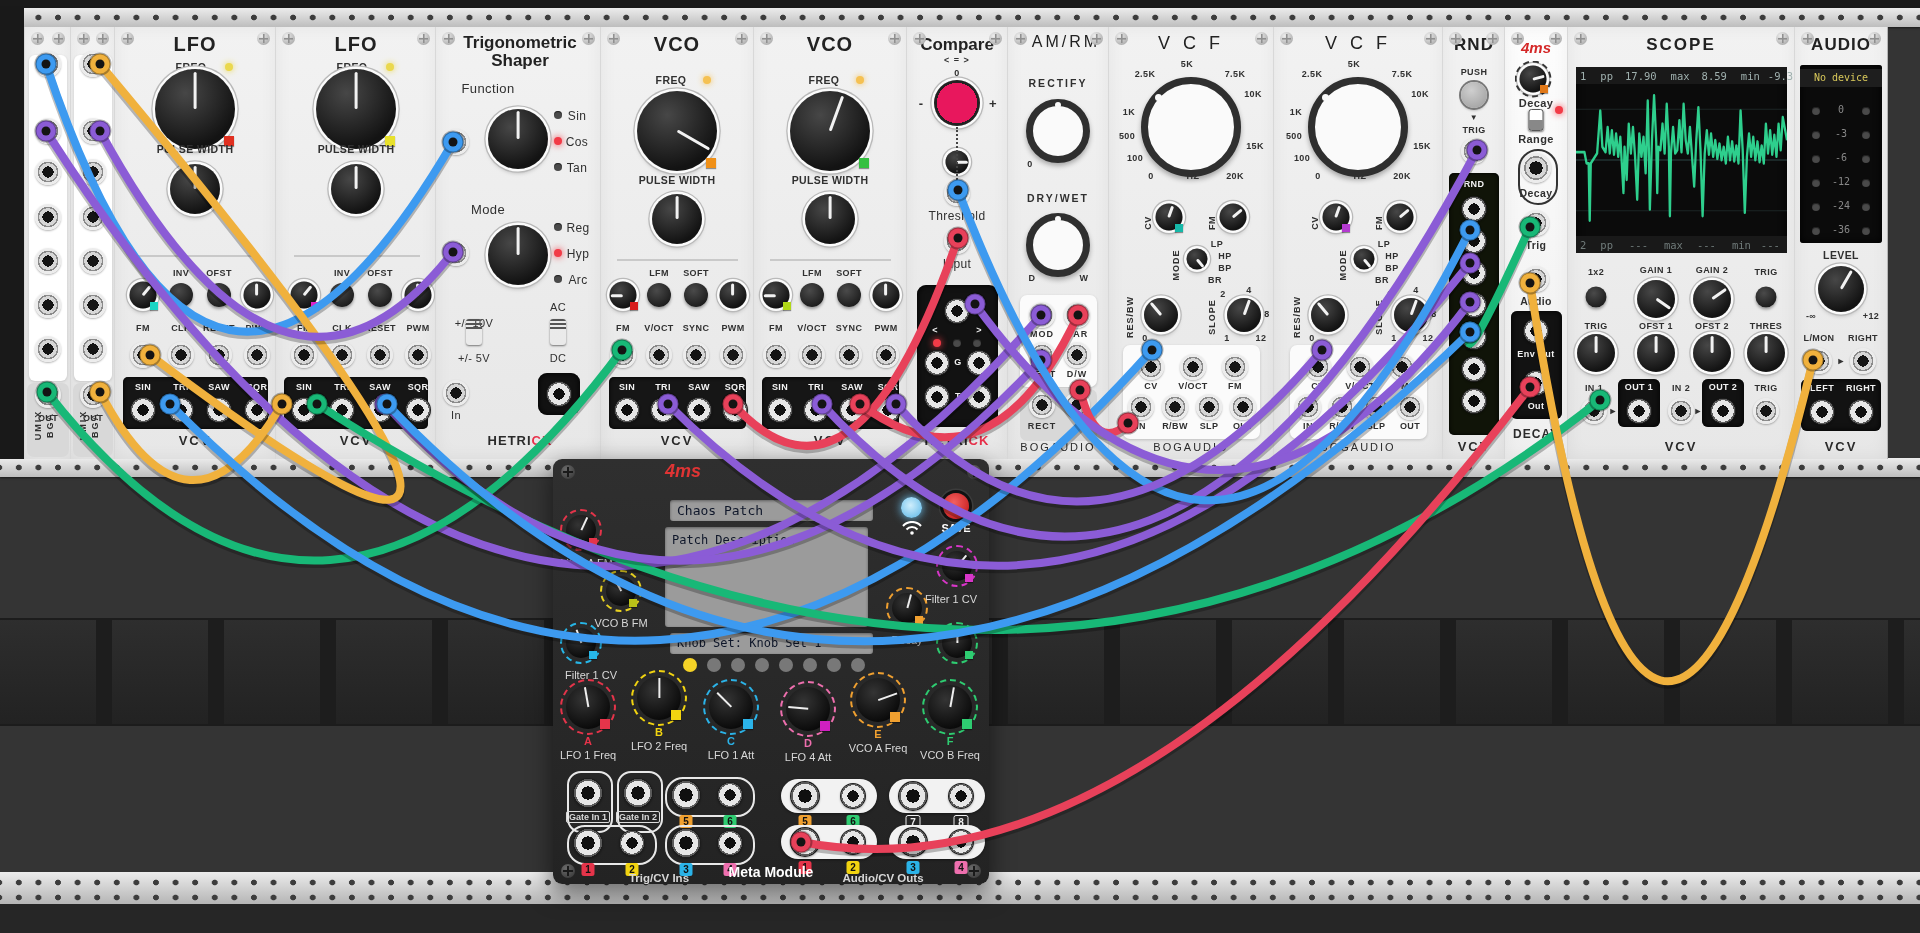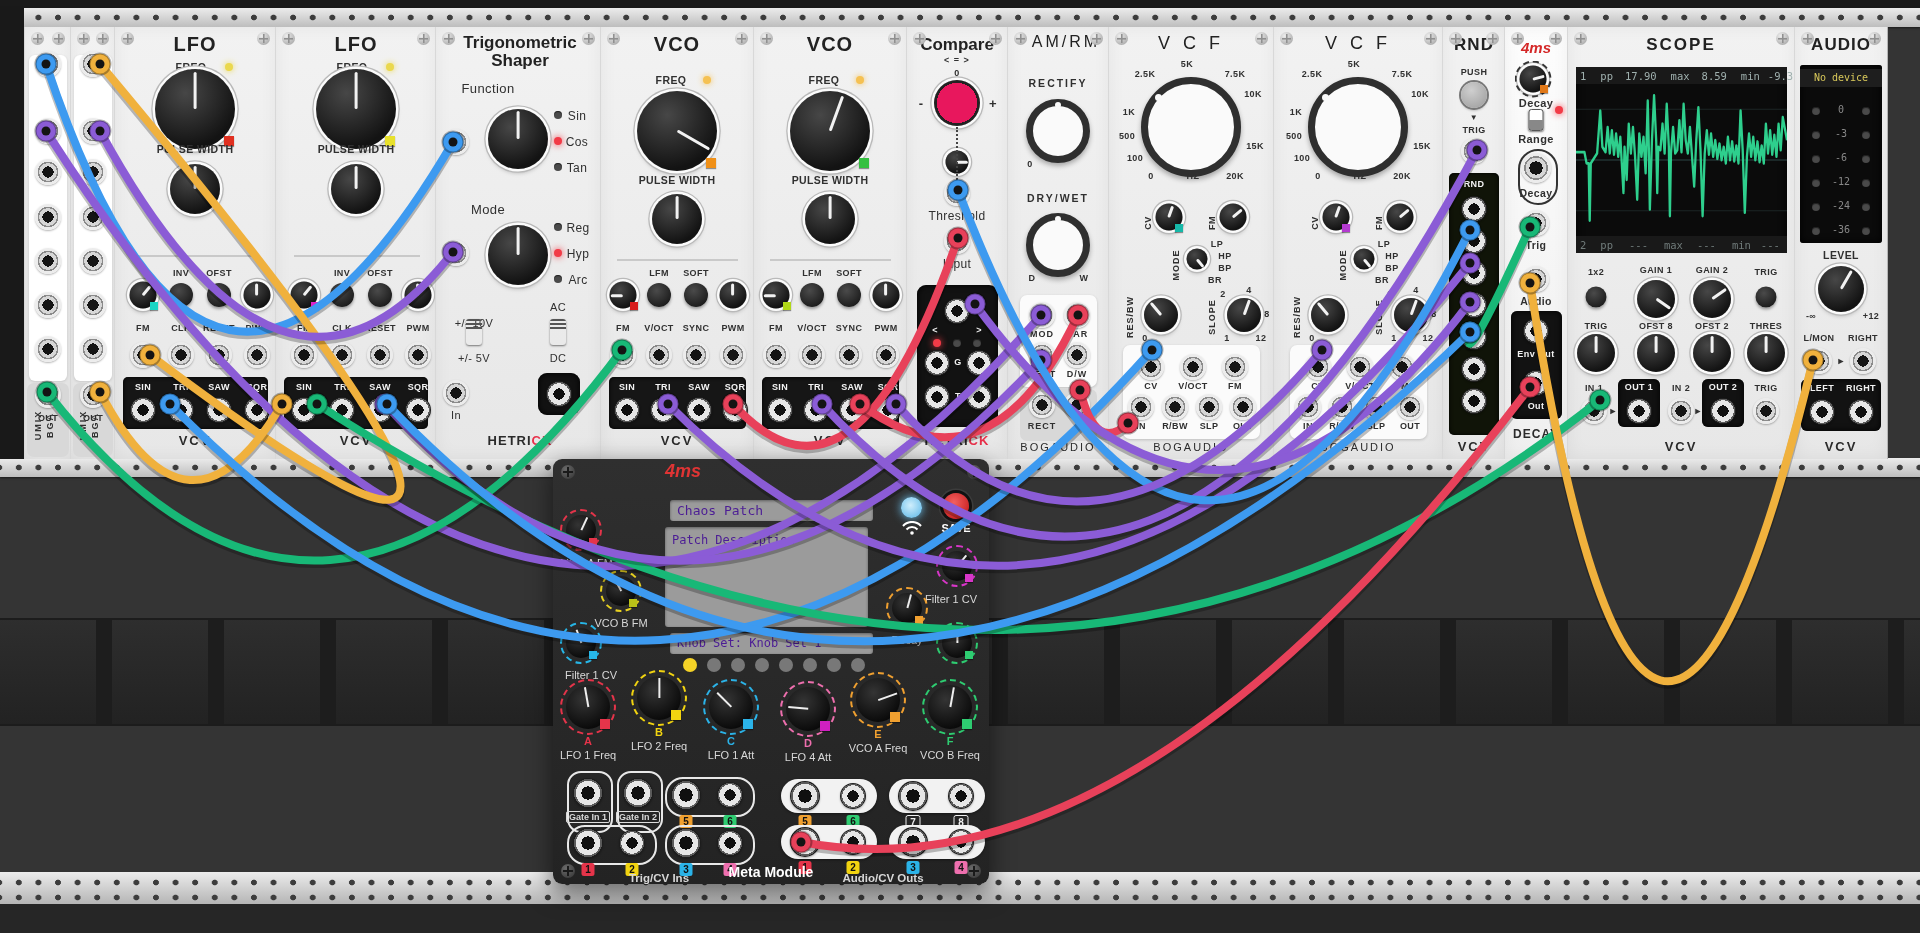--- a/index.html
+++ b/index.html
@@ -43,21 +43,21 @@
   .blackbox{position:absolute;background:#121212;border-radius:9px;box-shadow:inset 0 0 6px #000;}
   .blackbox .lab{color:#f2f2f2;}
   .whitebox{position:absolute;background:#fbfbfb;border-radius:7px;box-shadow:0 1px 3px rgba(0,0,0,.18);}
   .graybox{position:absolute;background:#d8d8d8;border-radius:7px;}
   .disp{position:absolute;background:#0b0b0b;border-radius:3px;box-shadow:inset 0 0 8px #000;}
   .mono{font-family:"DejaVu Sans Mono",monospace;}
   
   #meta{position:absolute;left:553px;top:459px;width:436px;height:425px;background:linear-gradient(#2f2f2f,#232323);border-radius:9px;box-shadow:0 8px 24px rgba(0,0,0,.55);z-index:20;}
   #meta .mlab{position:absolute;transform:translateX(-50%);white-space:nowrap;font-size:11px;font-weight:400;color:#d8d8d8;}
   .mscrew{position:absolute;width:14px;height:14px;border-radius:50%;background:linear-gradient(#1a1a1a,#1a1a1a) center/10px 2px no-repeat,linear-gradient(#1a1a1a,#1a1a1a) center/2px 10px no-repeat,radial-gradient(circle at 35% 30%,#6a6a6a,#333);}
-  .mdisp{position:absolute;background:#9b9b9b;border-radius:3px;box-shadow:inset 0 1px 3px rgba(0,0,0,.4);color:#4c1d95;}
+  .mdisp{position:absolute;background:#9b9b9b;border-radius:3px;box-shadow:inset 0 1px 3px rgba(0,0,0,.4);color:#0f172a;}
   .mknob{position:absolute;transform:translate(-50%,-50%);border-radius:50%;background:radial-gradient(circle at 40% 33%,#343434,#0a0a0a 75%);}
   .mknob i{position:absolute;left:calc(50% - 1.2px);top:50%;width:2.4px;height:46%;background:#eee;transform-origin:50% 0;transform:rotate(var(--r,180deg));}
   .ring{outline:2.5px dashed var(--c,#fff);outline-offset:4px;}
   .tag{position:absolute;transform:translateX(-50%);min-width:13px;height:13px;border-radius:2.5px;font-size:10px;font-weight:700;color:#111;text-align:center;line-height:13px;}
   .pill-o{position:absolute;border:2px solid #e8e8e8;border-radius:18px;}
   .pill-w{position:absolute;background:#f2f2f2;border-radius:18px;box-shadow:0 1px 3px rgba(0,0,0,.4);}
   #cables{position:absolute;left:0;top:0;z-index:60;pointer-events:none;}
   .arrow{position:absolute;transform:translate(-50%,-50%);font-size:9px;color:#333;}
 </style>
 </head>
@@ -599,21 +599,21 @@
     <div class="lab sm" style="left:198px;top:240px">TRIG</div>
     <div class="flat" style="left:28px;top:270px;width:21px;height:21px"></div>
     <div class="knob" style="left:88px;top:272px;width:38px;height:38px;--r:305deg">
           <i></i>
         </div>
     <div class="knob" style="left:144px;top:272px;width:38px;height:38px;--r:235deg">
           <i></i>
         </div>
     <div class="flat" style="left:198px;top:270px;width:21px;height:21px"></div>
     <div class="lab sm" style="left:28px;top:294px">TRIG</div>
-    <div class="lab sm" style="left:88px;top:294px">OFST 8</div>
+    <div class="lab sm" style="left:88px;top:294px">OFST 1</div>
     <div class="lab sm" style="left:144px;top:294px">OFST 2</div>
     <div class="lab sm" style="left:198px;top:294px">THRES</div>
     <div class="knob" style="left:28px;top:326px;width:38px;height:38px;--r:180deg">
           <i></i>
         </div>
     <div class="knob" style="left:88px;top:326px;width:38px;height:38px;--r:180deg">
           <i></i>
         </div>
     <div class="knob" style="left:144px;top:326px;width:38px;height:38px;--r:180deg">
           <i></i>

